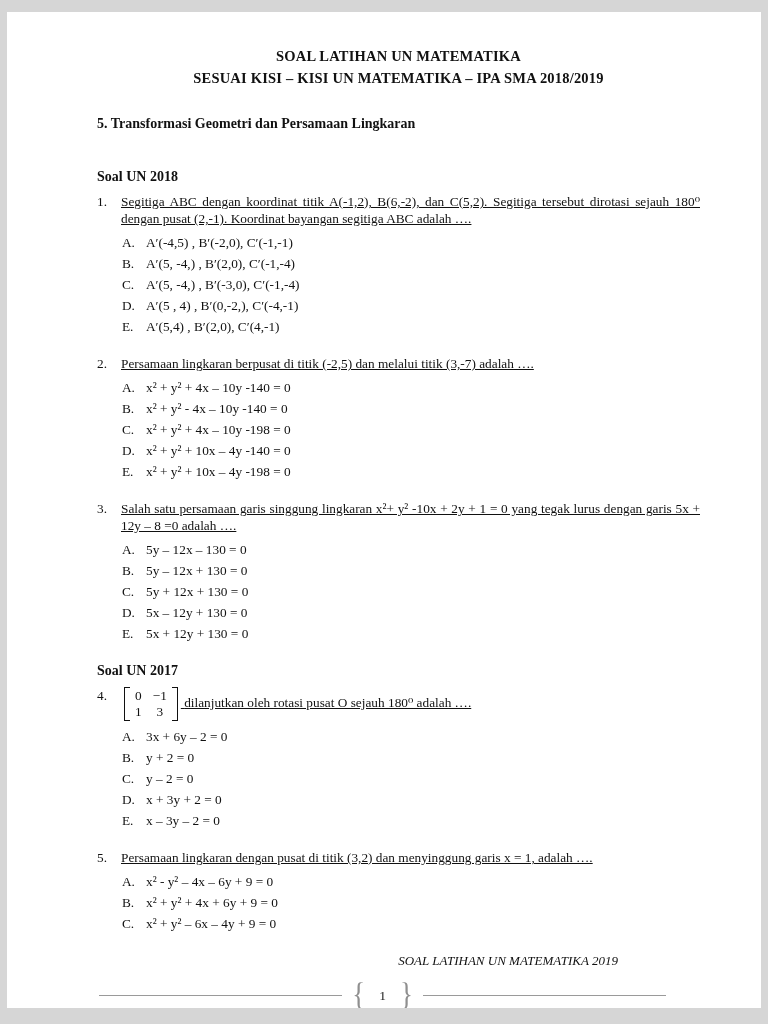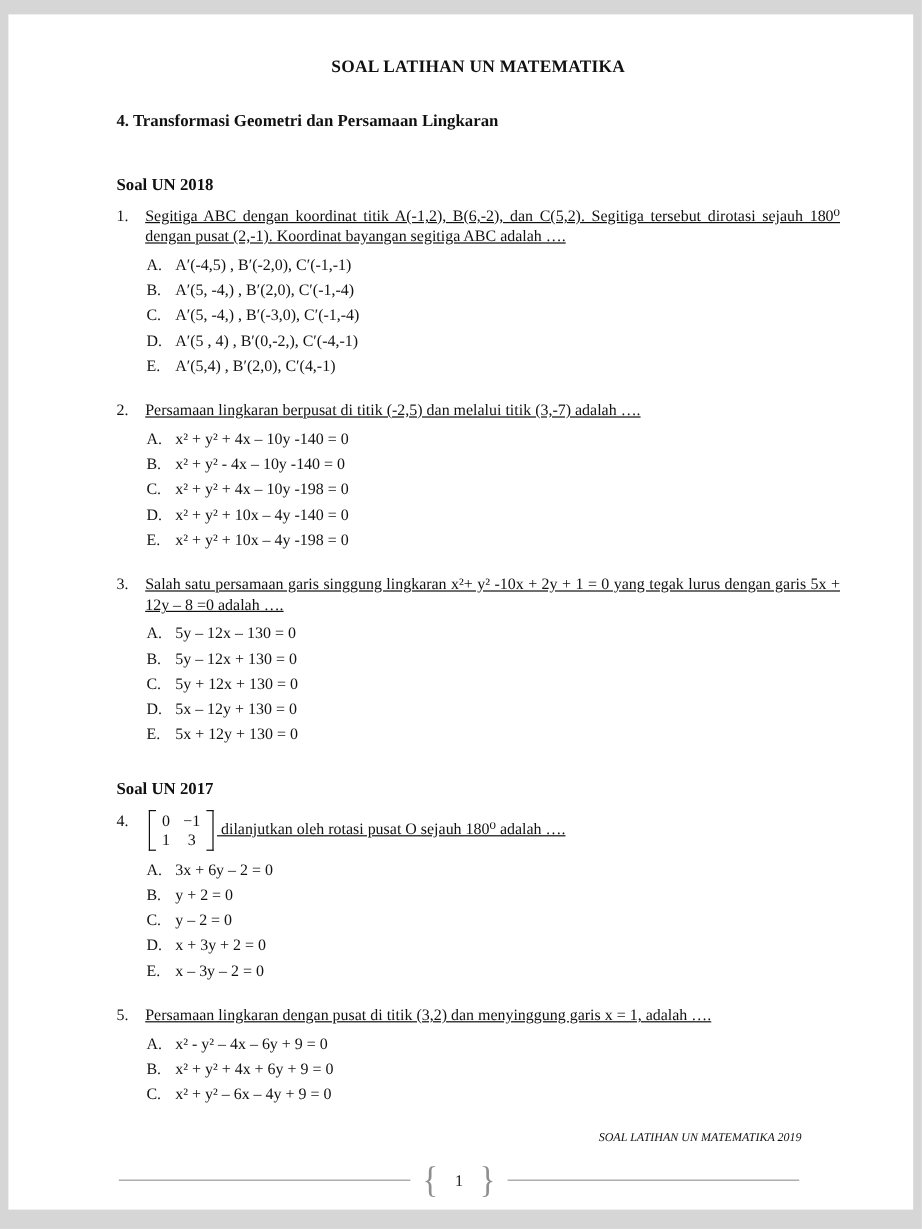--- a/index.html
+++ b/index.html
@@ -38,21 +38,21 @@
     margin-top: 26px;
     font-weight: bold;
     font-size: 14px;
   }
   .group-title {
     margin-top: 36px;
     margin-bottom: 8px;
     font-weight: bold;
     font-size: 14px;
   }
-  .group-title.second { margin-top: 10px; }
+  .group-title.second { margin-top: 0; }
   .question { margin-bottom: 16px; }
   .q-row { display: flex; }
   .q-num { flex: none; width: 24px; }
   .q-text { flex: 1; text-align: justify; text-decoration: underline; }
   .options { margin-top: 7px; margin-left: 25px; }
   .option { display: flex; margin-bottom: 4px; }
   .opt-letter { flex: none; width: 24px; }
   .opt-text { flex: 1; }
 
   
@@ -80,22 +80,22 @@
     text-align: center;
     line-height: 16px;
     font-size: 13.3px;
   }
 
   
   .footer { margin-top: auto; }
   .footer-note {
     text-align: right;
     font-style: italic;
-    font-size: 10px;
-    margin-right: 32px;
+    font-size: 13px;
+    margin-right: 82px;
     margin-bottom: 10px;
   }
   .page-rule-row {
     display: flex;
     align-items: center;
     margin: 0 34px 6px 2px;
     height: 32px;
   }
   .rule {
     flex: 1;
@@ -117,23 +117,24 @@
     padding: 0 4px;
   }
 </style>
 </head>
 <body>
 
 <div class="page">
 
   <div class="doc-title">
     <div>SOAL LATIHAN UN MATEMATIKA</div>
-  </div>
-
-  <div class="section-title">4. Transformasi Geometri dan Persamaan Lingkaran</div>
+    <div>SESUAI KISI – KISI UN MATEMATIKA – IPA SMA 2018/2019</div>
+  </div>
+
+  <div class="section-title">5. Transformasi Geometri dan Persamaan Lingkaran</div>
 
   <div class="group-title">Soal UN 2018</div>
 
   <div class="question">
     <div class="q-row">
       <span class="q-num">1.</span>
       <div class="q-text">Segitiga ABC dengan koordinat titik A(-1,2), B(6,-2), dan C(5,2). Segitiga tersebut dirotasi sejauh 180⁰ dengan pusat (2,-1). Koordinat bayangan segitiga ABC adalah ….</div>
     </div>
     <div class="options">
       <div class="option">

